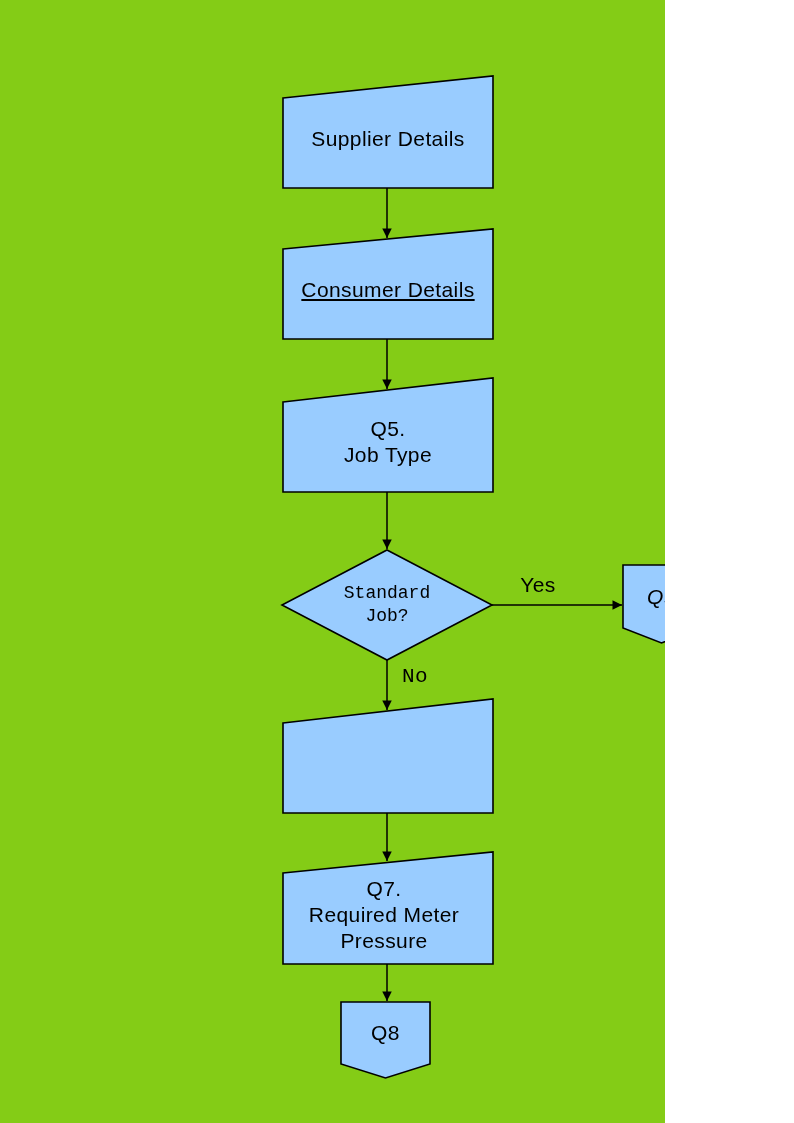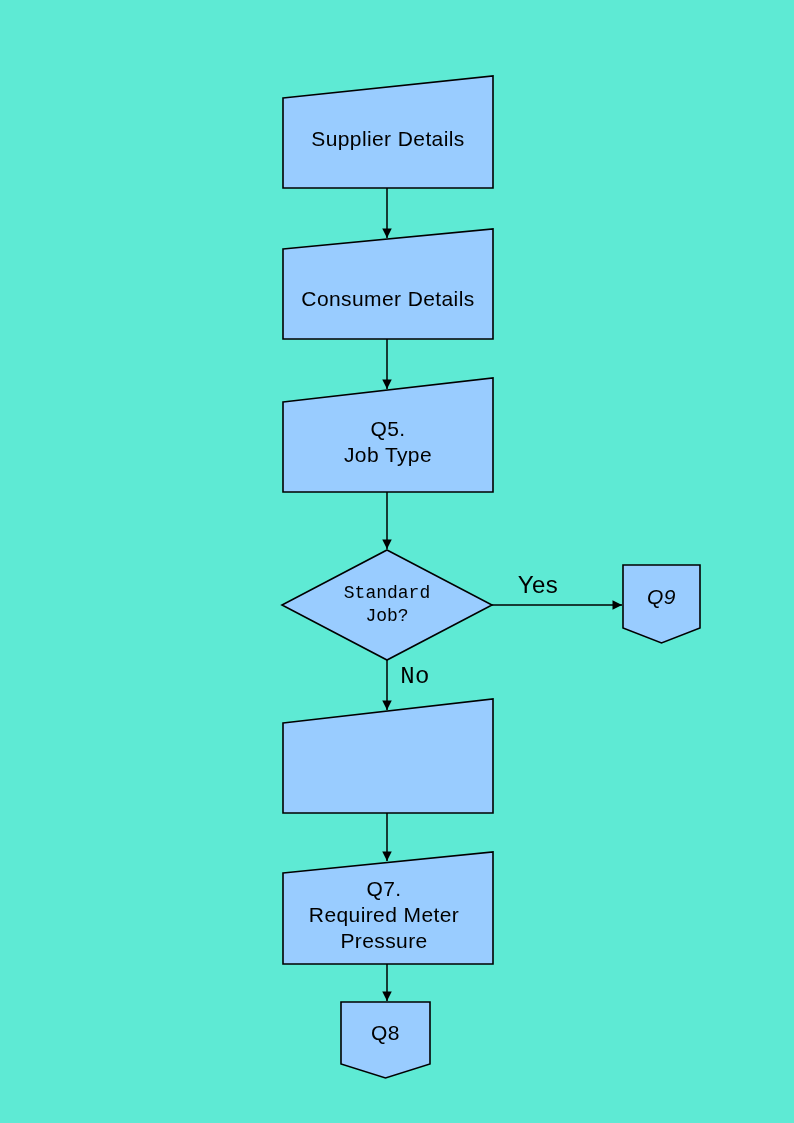--- a/index.html
+++ b/index.html
@@ -2,23 +2,23 @@
 <html><head>
 <meta charset="utf-8">
 <style>
   html, body {
     margin: 0;
     padding: 0;
     background: #ffffff;
   }
   .page {
     position: relative;
-    width: 794px;
+    width: 665px;
     height: 1123px;
-    background: #5eead4;
+    background: #84cc16;
     overflow: hidden;
     font-family: "Liberation Sans", sans-serif;
   }
   .page svg {
     position: absolute;
     left: 0;
     top: 0;
   }
   .shape {
     stroke: #000000;
@@ -46,21 +46,21 @@
   }
   .decision-label {
     font-size: 18px;
     line-height: 1.3;
   }
   .connector-node-label {
     font-size: 21px;
     letter-spacing: 0.4px;
   }
   .edge-label {
-    font-size: 24px;
+    font-size: 21px;
     letter-spacing: 0.4px;
   }
 </style>
 </head>
 <body>
 
 <div class="page">
 
   <svg width="794" height="1123" viewBox="0 0 794 1123">
     <defs>
@@ -89,21 +89,21 @@
     <line class="connector" x1="387" y1="339" x2="387" y2="389" marker-end="url(#arrowhead)"></line>
     <line class="connector" x1="387" y1="492" x2="387" y2="549" marker-end="url(#arrowhead)"></line>
     <line class="connector" x1="492" y1="605" x2="622" y2="605" marker-end="url(#arrowhead)"></line>
     <line class="connector" x1="387" y1="660" x2="387" y2="710" marker-end="url(#arrowhead)"></line>
     <line class="connector" x1="387" y1="813" x2="387" y2="861" marker-end="url(#arrowhead)"></line>
     <line class="connector" x1="387" y1="964" x2="387" y2="1001" marker-end="url(#arrowhead)"></line>
   </svg>
 
   <div class="label node-label" style="left:283px; top:90px; width:210px; height:98px;">Supplier Details</div>
 
-  <div class="label node-label" style="left:283px; top:250px; width:210px; height:98px;">Consumer Details</div>
+  <div class="label node-label" style="left:283px; top:241px; width:210px; height:98px;text-decoration:underline;">Consumer Details</div>
 
   <div class="label node-label" style="left:283px; top:392px; width:210px; height:100px;">Q5.
 Job Type</div>
 
   <div class="label decision-label" style="left:282px; top:550px; width:210px; height:110px;font-family:Liberation Mono, monospace;">Standard
 Job?</div>
 
   <div class="label connector-node-label" style="left:623px; top:565px; width:77px; height:64px;font-style:italic;">Q9</div>
 
 

